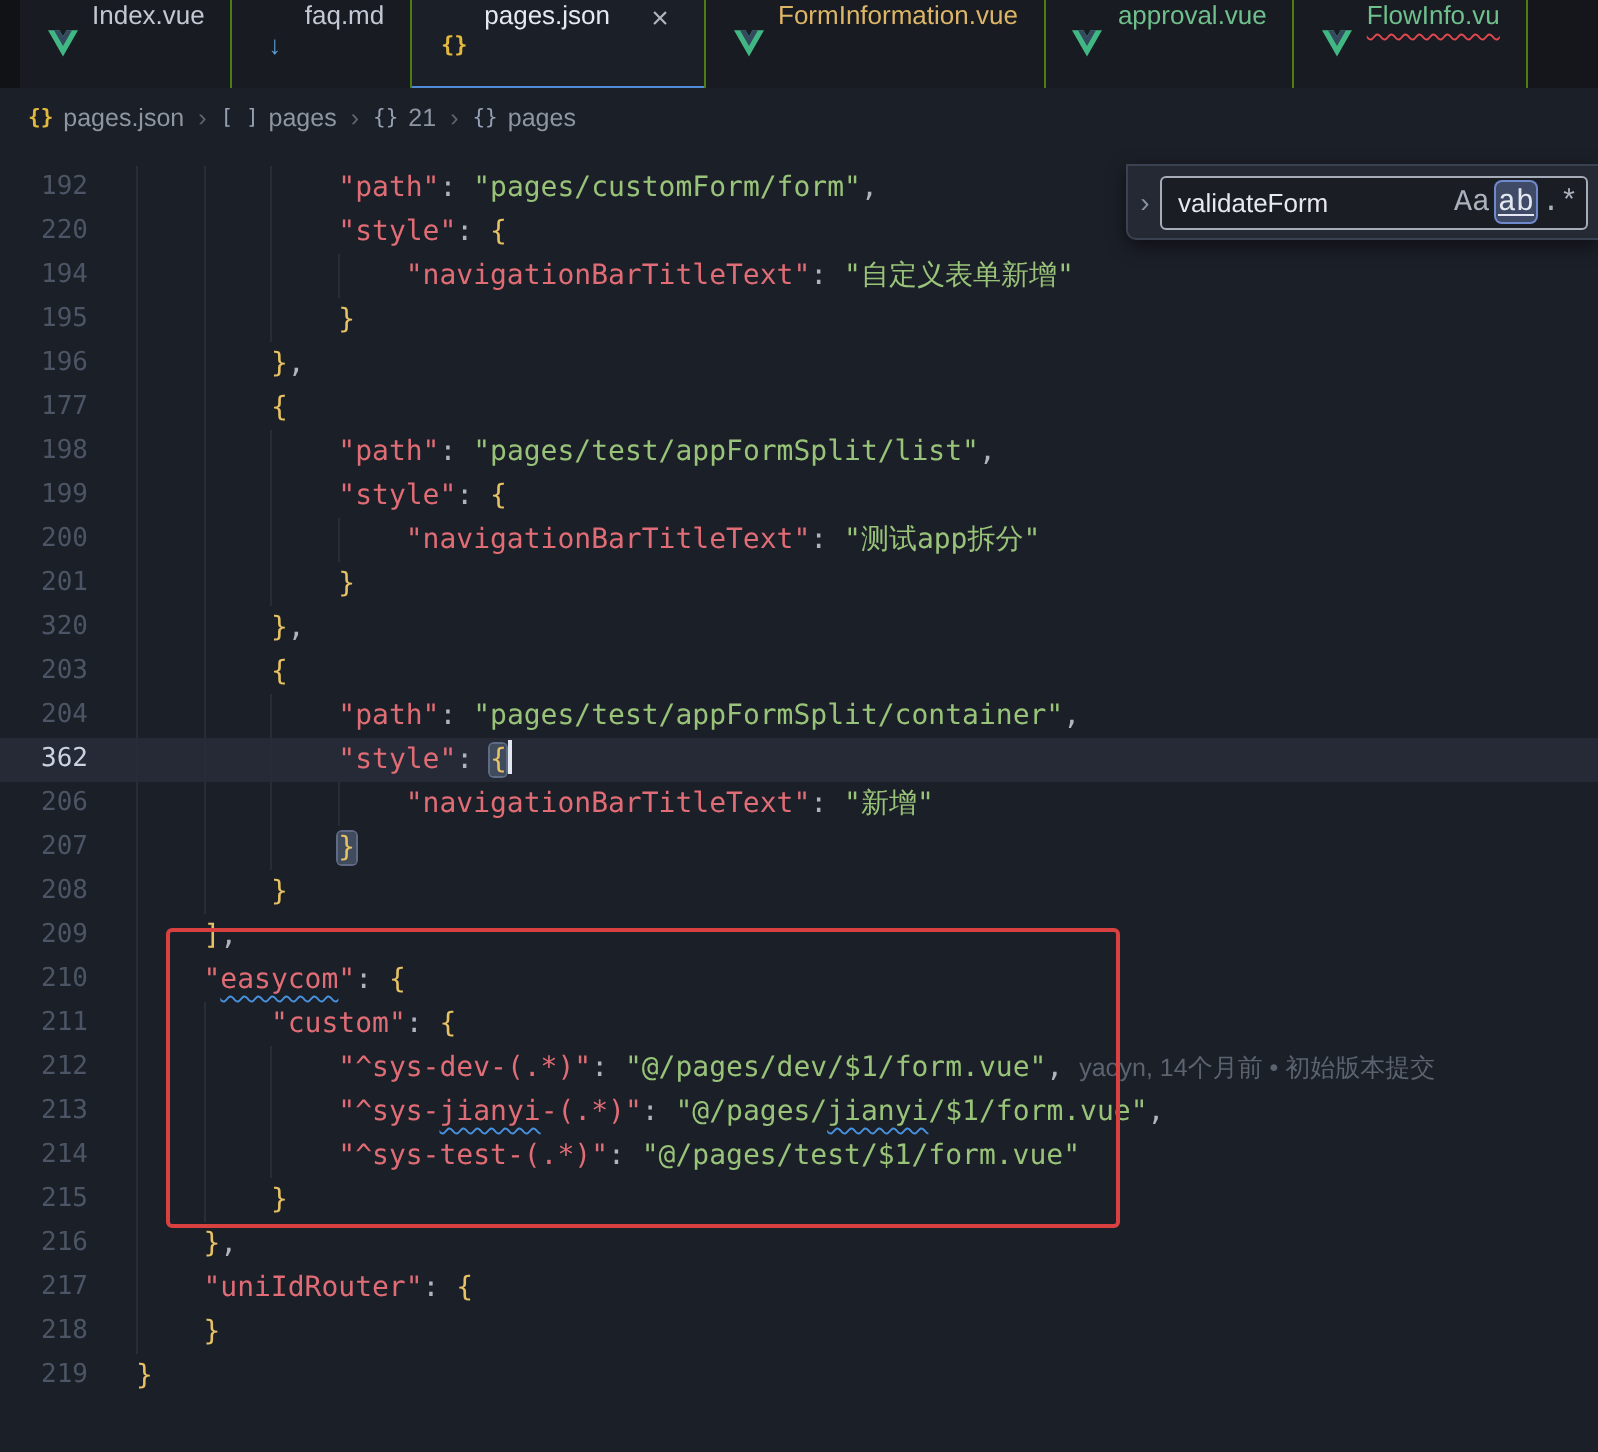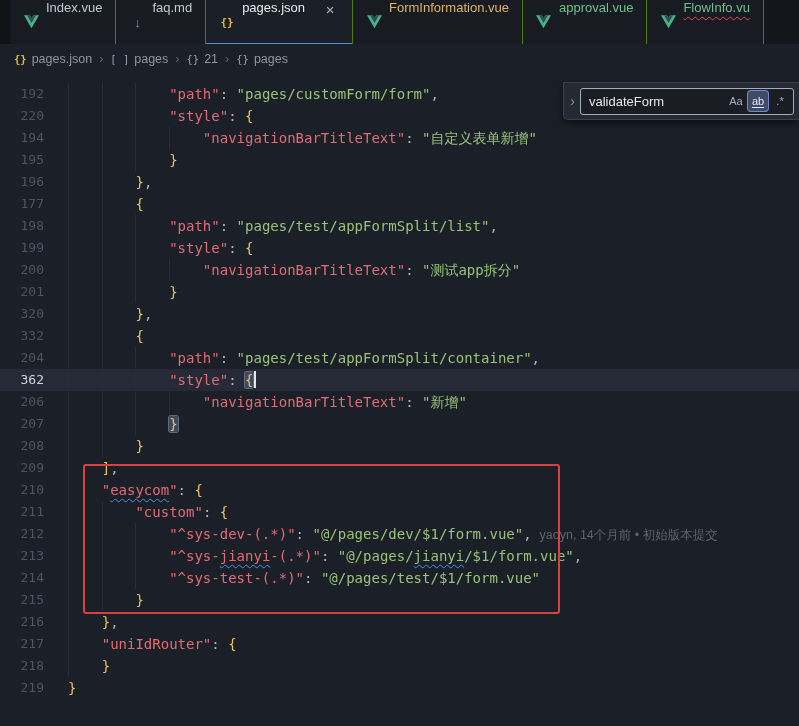--- a/index.html
+++ b/index.html
@@ -57,22 +57,22 @@
   
   .find-widget{position:absolute;top:82px;right:0;width:236px;height:38px;background:#242934;
                border:1px solid #3a4150;border-right:none;border-radius:0 0 0 5px;
                box-shadow:0 3px 9px rgba(0,0,0,0.5);display:flex;align-items:center;
                padding:0 5px 0 1px;z-index:10}
   .find-chevron{width:15px;color:#8b93a1;font-size:14px;text-align:center;cursor:pointer;flex:0 0 auto}
   .find-input{flex:1;display:flex;align-items:center;height:27px;background:#1a1d24;
               border:1px solid #a7adb8;border-radius:3px;padding:0 3px 0 8px;gap:2px}
   .find-value{flex:1;color:#e6e9ee;font-size:13px;white-space:nowrap;overflow:hidden}
   .find-opt{width:20px;height:20px;display:inline-flex;align-items:center;justify-content:center;
-            color:#aab1bd;font-size:11px;border-radius:3px;cursor:pointer;flex:0 0 auto;
-            font-family:Liberation Sans, sans-serif}
+            color:#aab1bd;font-size:15px;border-radius:3px;cursor:pointer;flex:0 0 auto;
+            font-family:Liberation Mono, monospace}
   .find-opt.active{background:#3f4b66;box-shadow:0 0 0 1px #6e89cc;color:#e2e7f1}
   .find-opt.wword{text-decoration:underline;text-underline-offset:2px}
 </style>
 </head>
 <body>
 
 <div class="tabbar">
   <div class="tabbar-lead"></div>
 <div class="tab">
       <span class="tab-icon">
@@ -183,21 +183,21 @@
       </div>
       <div class="row">
         <span class="ln">201</span>
         <span class="code"><span class="guide" style="left: calc(0ch);"></span><span class="guide" style="left: calc(4ch);"></span><span class="guide" style="left: calc(8ch);"></span><span class="tk tk-w">            </span><span class="tk tk-b">}</span></span>
       </div>
       <div class="row">
         <span class="ln">320</span>
         <span class="code"><span class="guide" style="left: calc(0ch);"></span><span class="guide" style="left: calc(4ch);"></span><span class="tk tk-w">        </span><span class="tk tk-b">}</span><span class="tk tk-p">,</span></span>
       </div>
       <div class="row">
-        <span class="ln">332</span>
+        <span class="ln">203</span>
         <span class="code"><span class="guide" style="left: calc(0ch);"></span><span class="guide" style="left: calc(4ch);"></span><span class="tk tk-w">        </span><span class="tk tk-b">{</span></span>
       </div>
       <div class="row">
         <span class="ln">204</span>
         <span class="code"><span class="guide" style="left: calc(0ch);"></span><span class="guide" style="left: calc(4ch);"></span><span class="guide" style="left: calc(8ch);"></span><span class="tk tk-w">            </span><span class="tk tk-k">"path"</span><span class="tk tk-p">: </span><span class="tk tk-s">"pages/test/appFormSplit/container"</span><span class="tk tk-p">,</span></span>
       </div>
       <div class="row active">
         <span class="ln">362</span>
         <span class="code"><span class="guide" style="left: calc(0ch);"></span><span class="guide" style="left: calc(4ch);"></span><span class="guide" style="left: calc(8ch);"></span><span class="tk tk-w">            </span><span class="tk tk-k">"style"</span><span class="tk tk-p">: </span><span class="tk tk-bh">{</span><span class="cursor"></span></span>
       </div>

